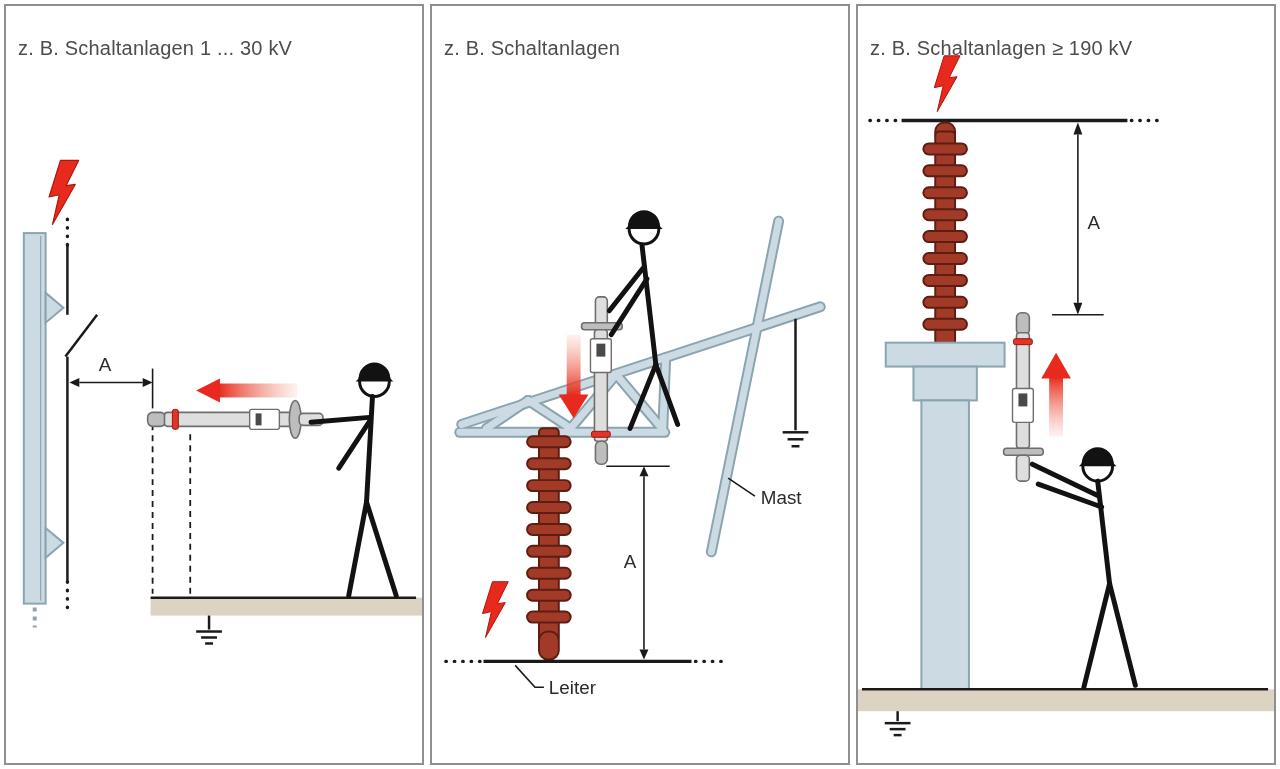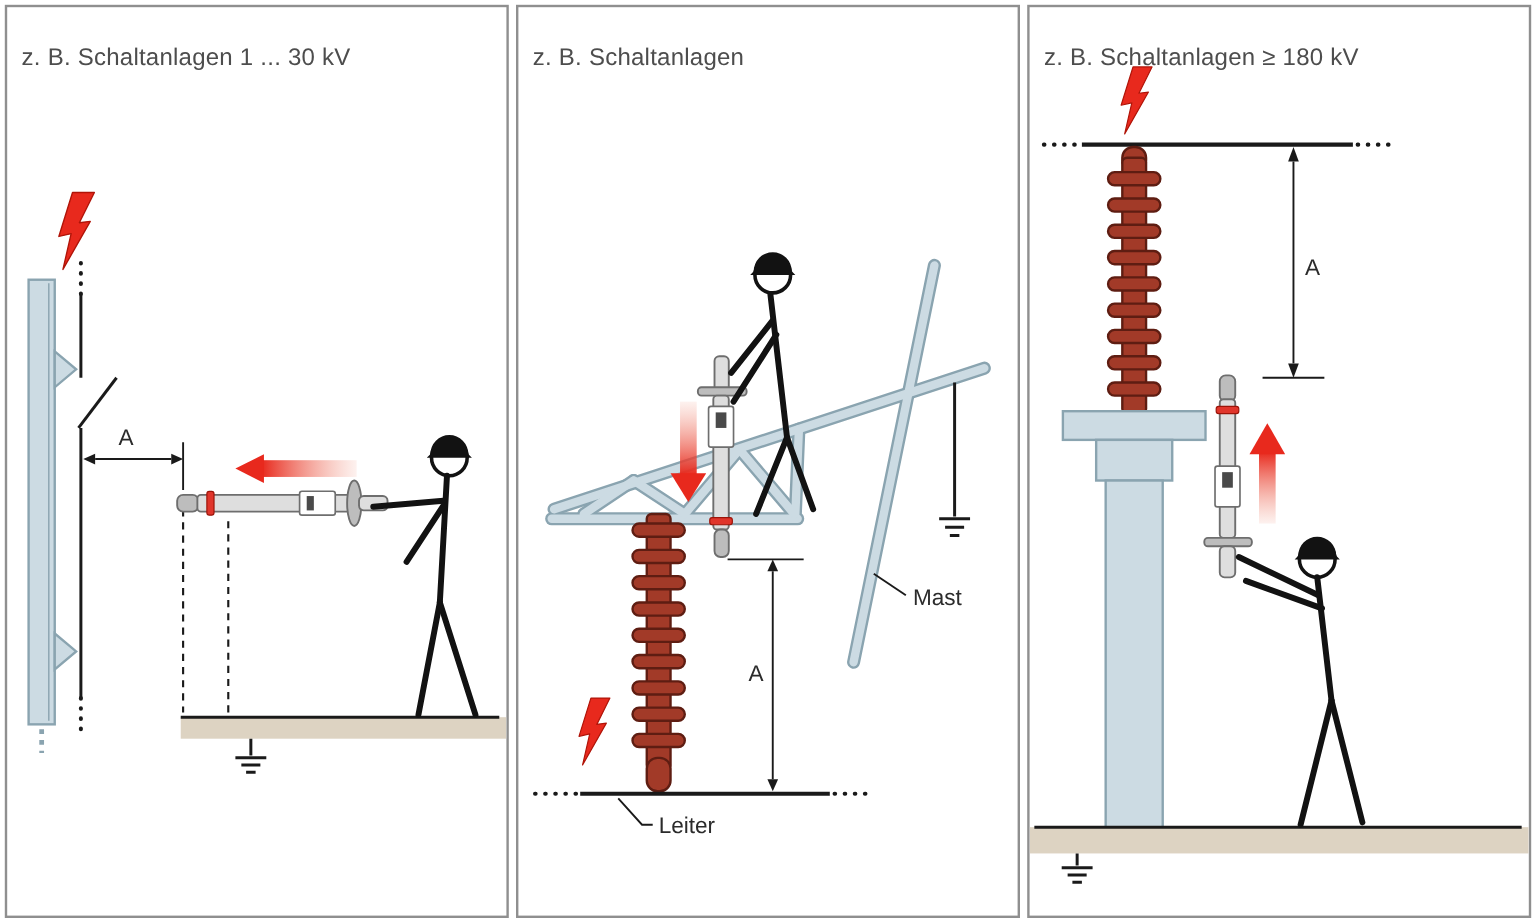--- a/index.html
+++ b/index.html
@@ -238,21 +238,21 @@
         <text class="lbl" x="332" y="500">Mast</text>
       </g>
       <g>
         <path class="dim" d="M84 662 L104 684 L113 684"></path>
         <text class="lbl" x="118" y="691">Leiter</text>
       </g>
     </svg>
   </section>
 
   <section class="panel">
-    <div class="panel-title">z. B. Schaltanlagen ≥ 180 kV</div>
+    <div class="panel-title">z. B. Schaltanlagen ≥ 190 kV</div>
     <svg class="art" viewBox="0 0 420 760" preserveAspectRatio="none">
       <defs>
         <linearGradient id="gC" x1="0" y1="0" x2="0" y2="1">
           <stop offset="0" stop-color="#e8291d"></stop>
           <stop offset="1" stop-color="#f0907a" stop-opacity="0.12"></stop>
         </linearGradient>
       </defs>
 
       <g>
         <line class="dots" x1="12" y1="115" x2="42" y2="115"></line>

